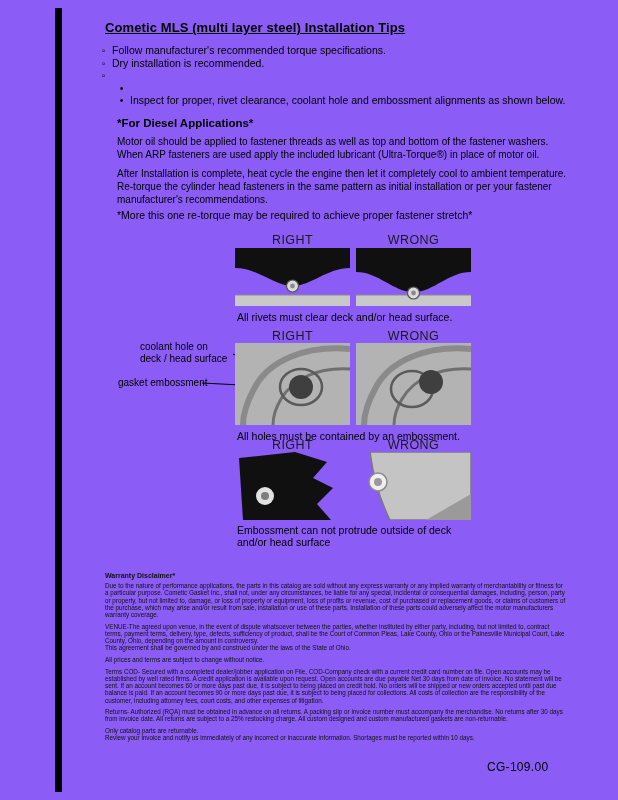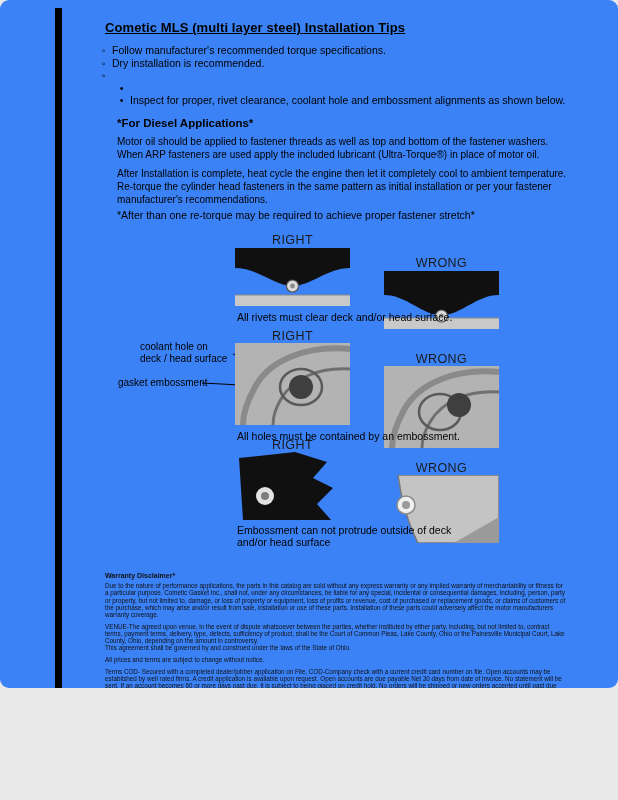--- a/index.html
+++ b/index.html
@@ -1,36 +1,36 @@
 <!DOCTYPE html>
 <html><head>
 <meta charset="utf-8">
 <style>
   * { margin:0; padding:0; box-sizing:border-box; }
   html,body { background:#e9e9e9; }
   body { font-family:"Liberation Sans", sans-serif; color:#000; }
-  .page { position:relative; width:618px; height:688px; background:#3b82f6; overflow:hidden; margin:0 auto;border-radius:9px; }
+  .page { position:relative; width:618px; height:800px; background:#8b5cf6; overflow:hidden; margin:0 auto; }
   .spine { position:absolute; left:55px; top:8px; width:7px; height:784px; background:#000; }
 
   .title { position:absolute; left:105px; top:20px; font-size:13px; font-weight:bold; text-decoration:underline; letter-spacing:.1px; }
 
   .bullets { position:absolute; left:99px; top:44px; font-size:10.5px; }
   .b-line { display:flex; gap:4px; line-height:12.5px; white-space:nowrap; }
   .b-line .marker { width:9px; text-align:center; flex:0 0 auto; }
   .b-line.sub { margin-left:18px; }
 
   .diesel-h { position:absolute; left:117px; top:117px; font-size:11.5px; font-weight:bold; }
   .para { position:absolute; left:117px; width:452px; font-size:10px; line-height:13px; }
   .p1 { top:135px; }
   .p2 { top:167px; }
   .note { position:absolute; left:117px; top:209px; font-size:10.5px; }
 
   .dia-head { position:absolute; width:115px; text-align:center; font-size:12.5px; letter-spacing:.4px; color:#1a1a1a; }
   .col-right { left:235px; }
-  .col-wrong { left:384px;margin-top:23px; }
+  .col-wrong { left:356px; }
   .hr1 { top:233px; } .hr2 { top:329px; } .hr3 { top:438px; }
 
   .panel { position:absolute; width:115px; }
   .panel svg { display:block; width:115px; }
   .pr1 { top:248px; height:58px; }
   .pr2 { top:343px; height:82px; }
   .pr3 { top:452px; height:68px; }
 
   .dia-cap { position:absolute; left:237px; font-size:10.5px; line-height:12px; }
   .cap1 { top:311px; }
@@ -74,21 +74,21 @@
     </div>
     <div class="b-line sub">
       <span class="marker">•</span>
       <span>Inspect for proper, rivet clearance, coolant hole and embossment alignments as shown below.</span>
     </div>
   </div>
 
   <h2 class="diesel-h">*For Diesel Applications*</h2>
   <p class="para p1">Motor oil should be applied to fastener threads as well as top and bottom of the fastener washers. When ARP fasteners are used apply the included lubricant (Ultra-Torque®) in place of motor oil.</p>
   <p class="para p2">After Installation is complete, heat cycle the engine then let it completely cool to ambient temperature. Re-torque the cylinder head fasteners in the same pattern as initial installation or per your fastener manufacturer's recommendations.</p>
-  <p class="note">*After than one re-torque may be required to achieve proper fastener stretch*</p>
+  <p class="note">*More this one re-torque may be required to achieve proper fastener stretch*</p>
 
   <div class="dia-head hr1 col-right">RIGHT</div>
   <div class="dia-head hr1 col-wrong">WRONG</div>
 
   <div class="panel pr1 col-right">
     <svg viewBox="0 0 115 58">
       <rect x="0" y="47" width="115" height="11" fill="#c9c9c9"></rect>
       <line x1="0" y1="47" x2="115" y2="47" stroke="#8a8a8a" stroke-width="1"></line>
       <path d="M0,0 H115 V20 C92,20 76,38 57.5,38 C39,38 23,20 0,20 Z" fill="#101010"></path>
       <circle cx="57.5" cy="38" r="6" fill="#dcdcdc" stroke="#555" stroke-width="1.2"></circle>

